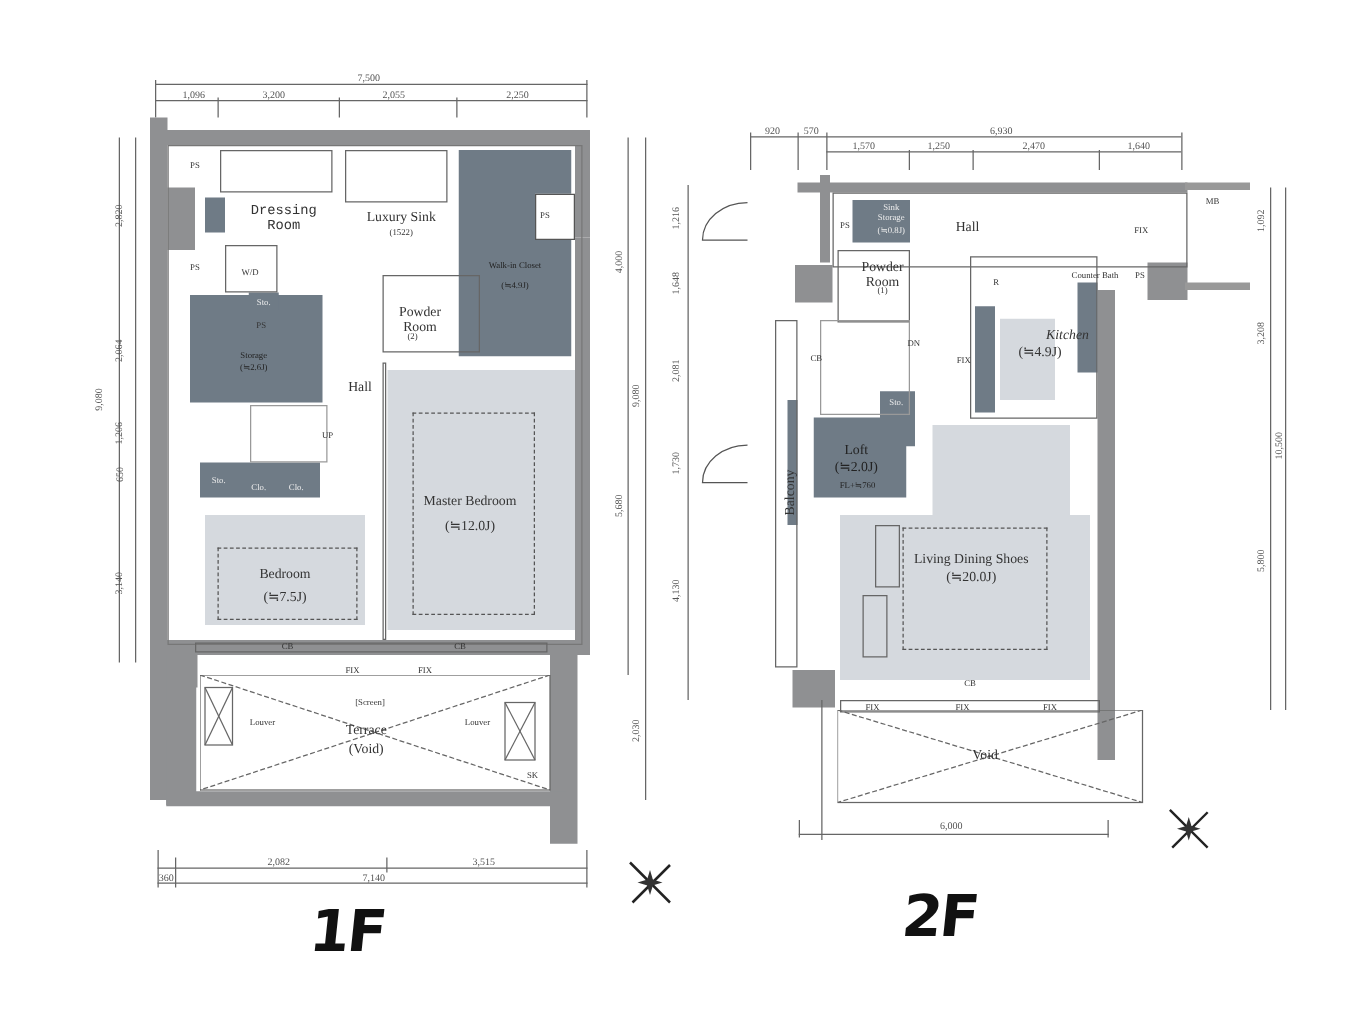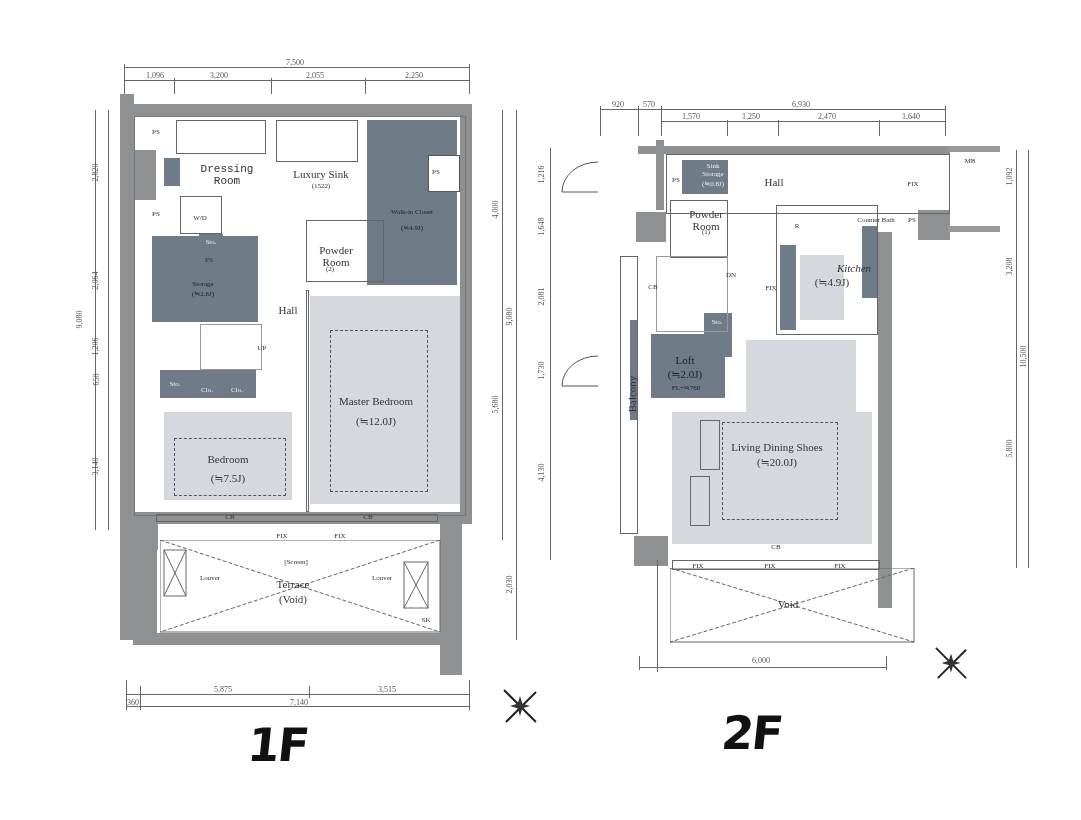--- a/index.html
+++ b/index.html
@@ -136,21 +136,21 @@
   <div class="label small" style="left:276px;top:558px;width:40px;">[Screen]</div>
   <div class="label small" style="left:252px;top:344px;width:20px;">UP</div>
 
   <div class="hl" style="left:126px;top:694px;width:344px;"></div>
   <div class="hl" style="left:126px;top:706px;width:344px;"></div>
   <div class="vl" style="left:126px;top:680px;height:30px;"></div>
   <div class="vl" style="left:140px;top:686px;height:24px;"></div>
   <div class="vl" style="left:309px;top:686px;height:12px;"></div>
   <div class="vl" style="left:469px;top:680px;height:30px;"></div>
   <div class="dim" style="left:127px;top:698px;">360</div>
-  <div class="dim" style="left:214px;top:685px;">5,875</div>
+  <div class="dim" style="left:214px;top:685px;">2,082</div>
   <div class="dim" style="left:378px;top:685px;">3,515</div>
   <div class="dim" style="left:290px;top:698px;">7,140</div>
 
   <div class="floor-label" style="left:248px;top:718px;">1F</div>
 </div>
 
 <svg class="abs" style="left:500px;top:688px;" width="40" height="36" viewBox="0 0 40 36">
   <line x1="4" y1="2" x2="36" y2="34" stroke="#222" stroke-width="2"></line>
   <line x1="36" y1="4" x2="6" y2="34" stroke="#222" stroke-width="2"></line>
   <polygon points="20,8 23,18 20,28 17,18" fill="#333"></polygon>

